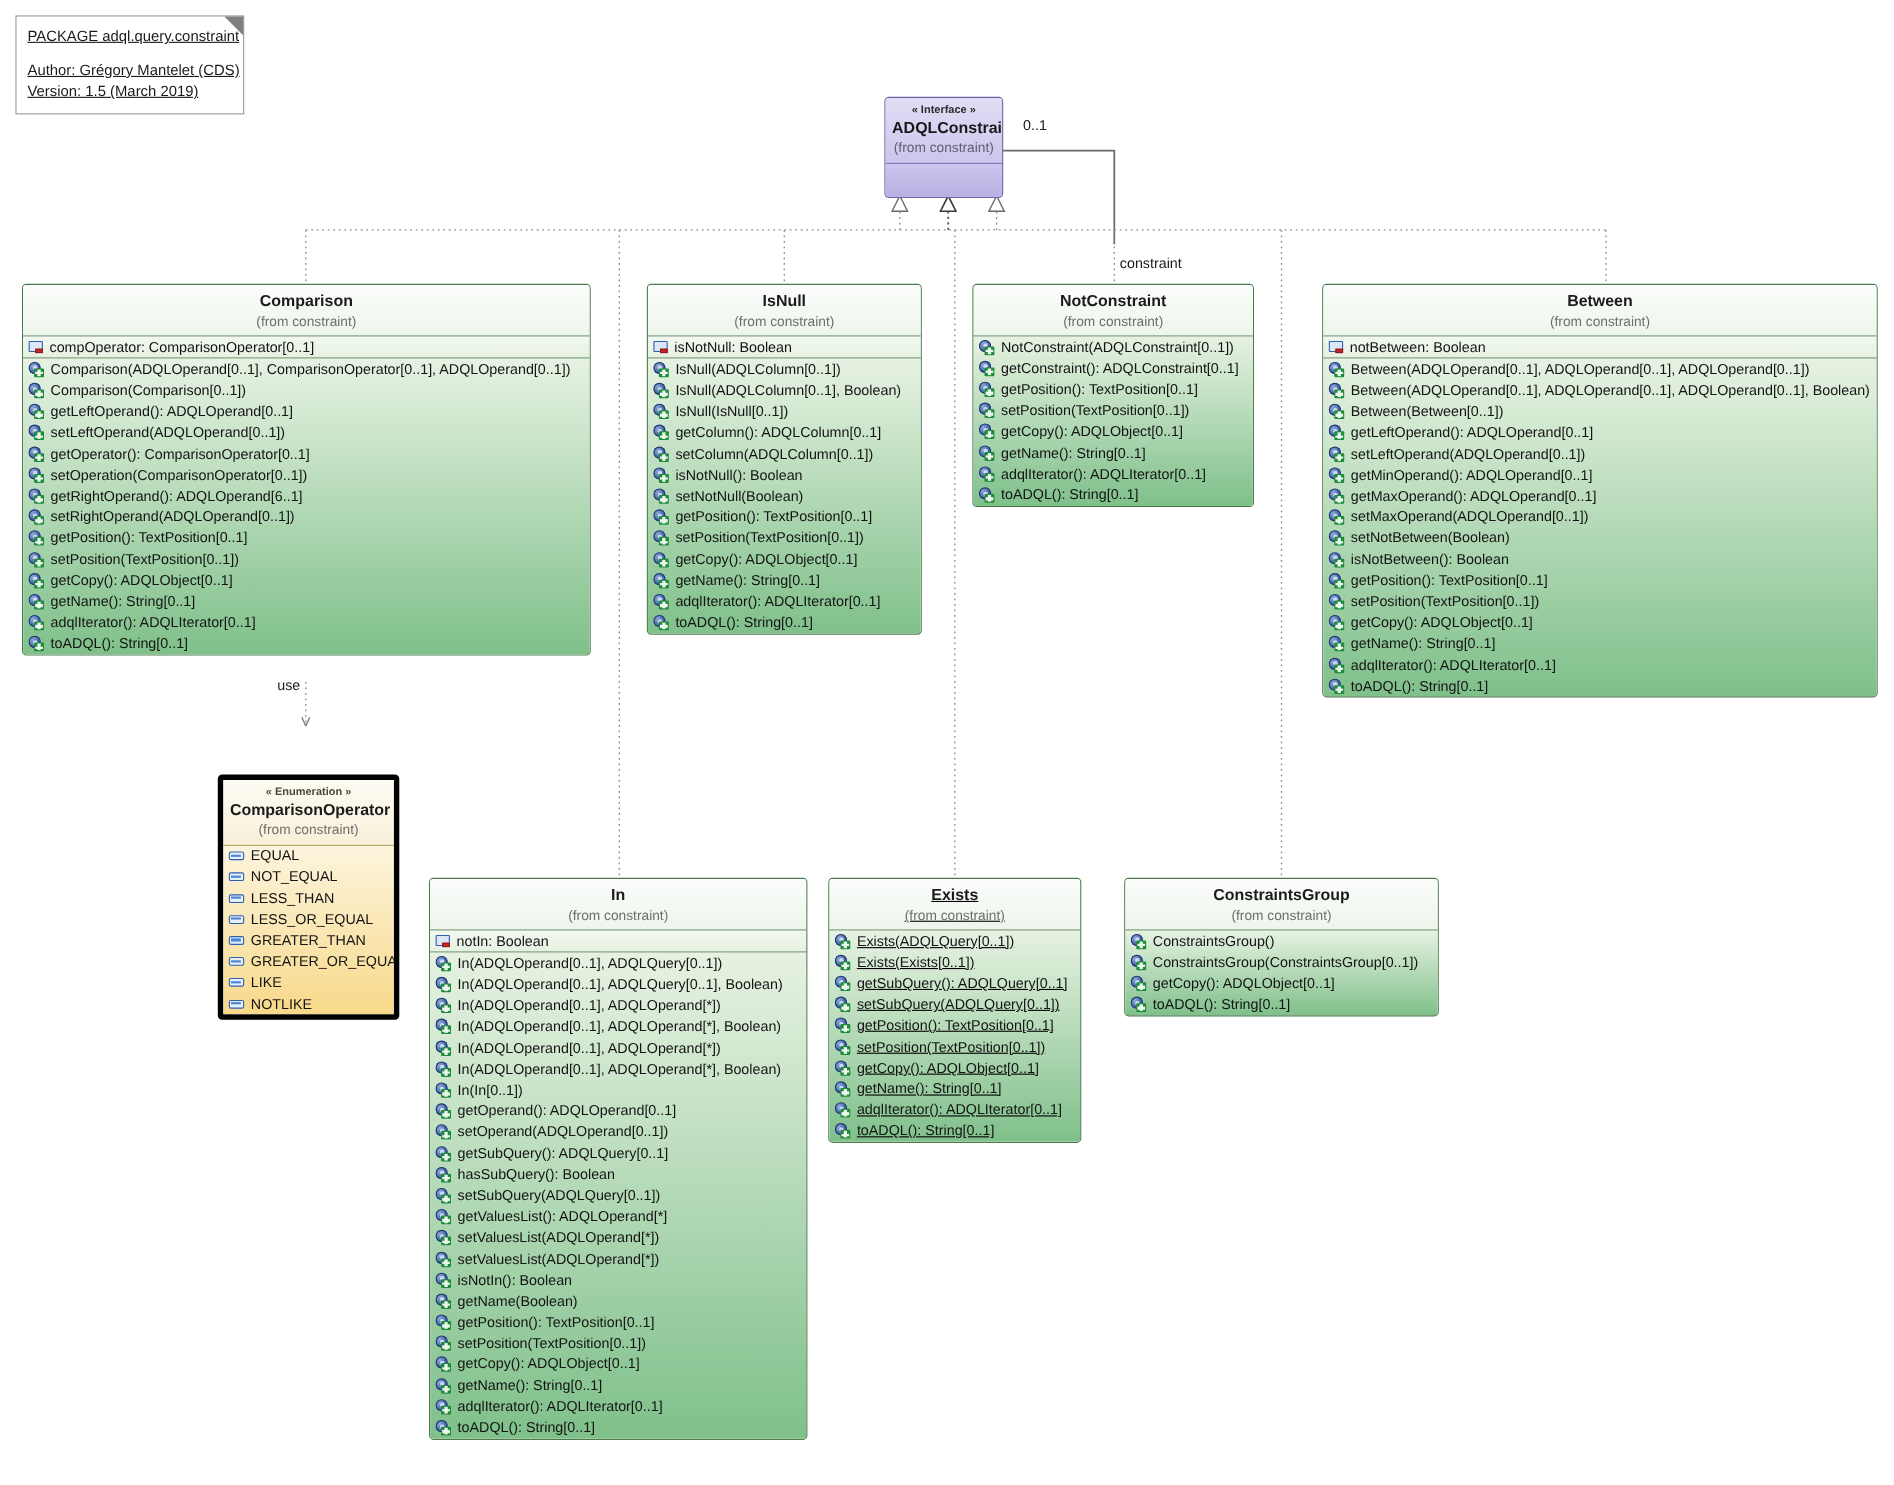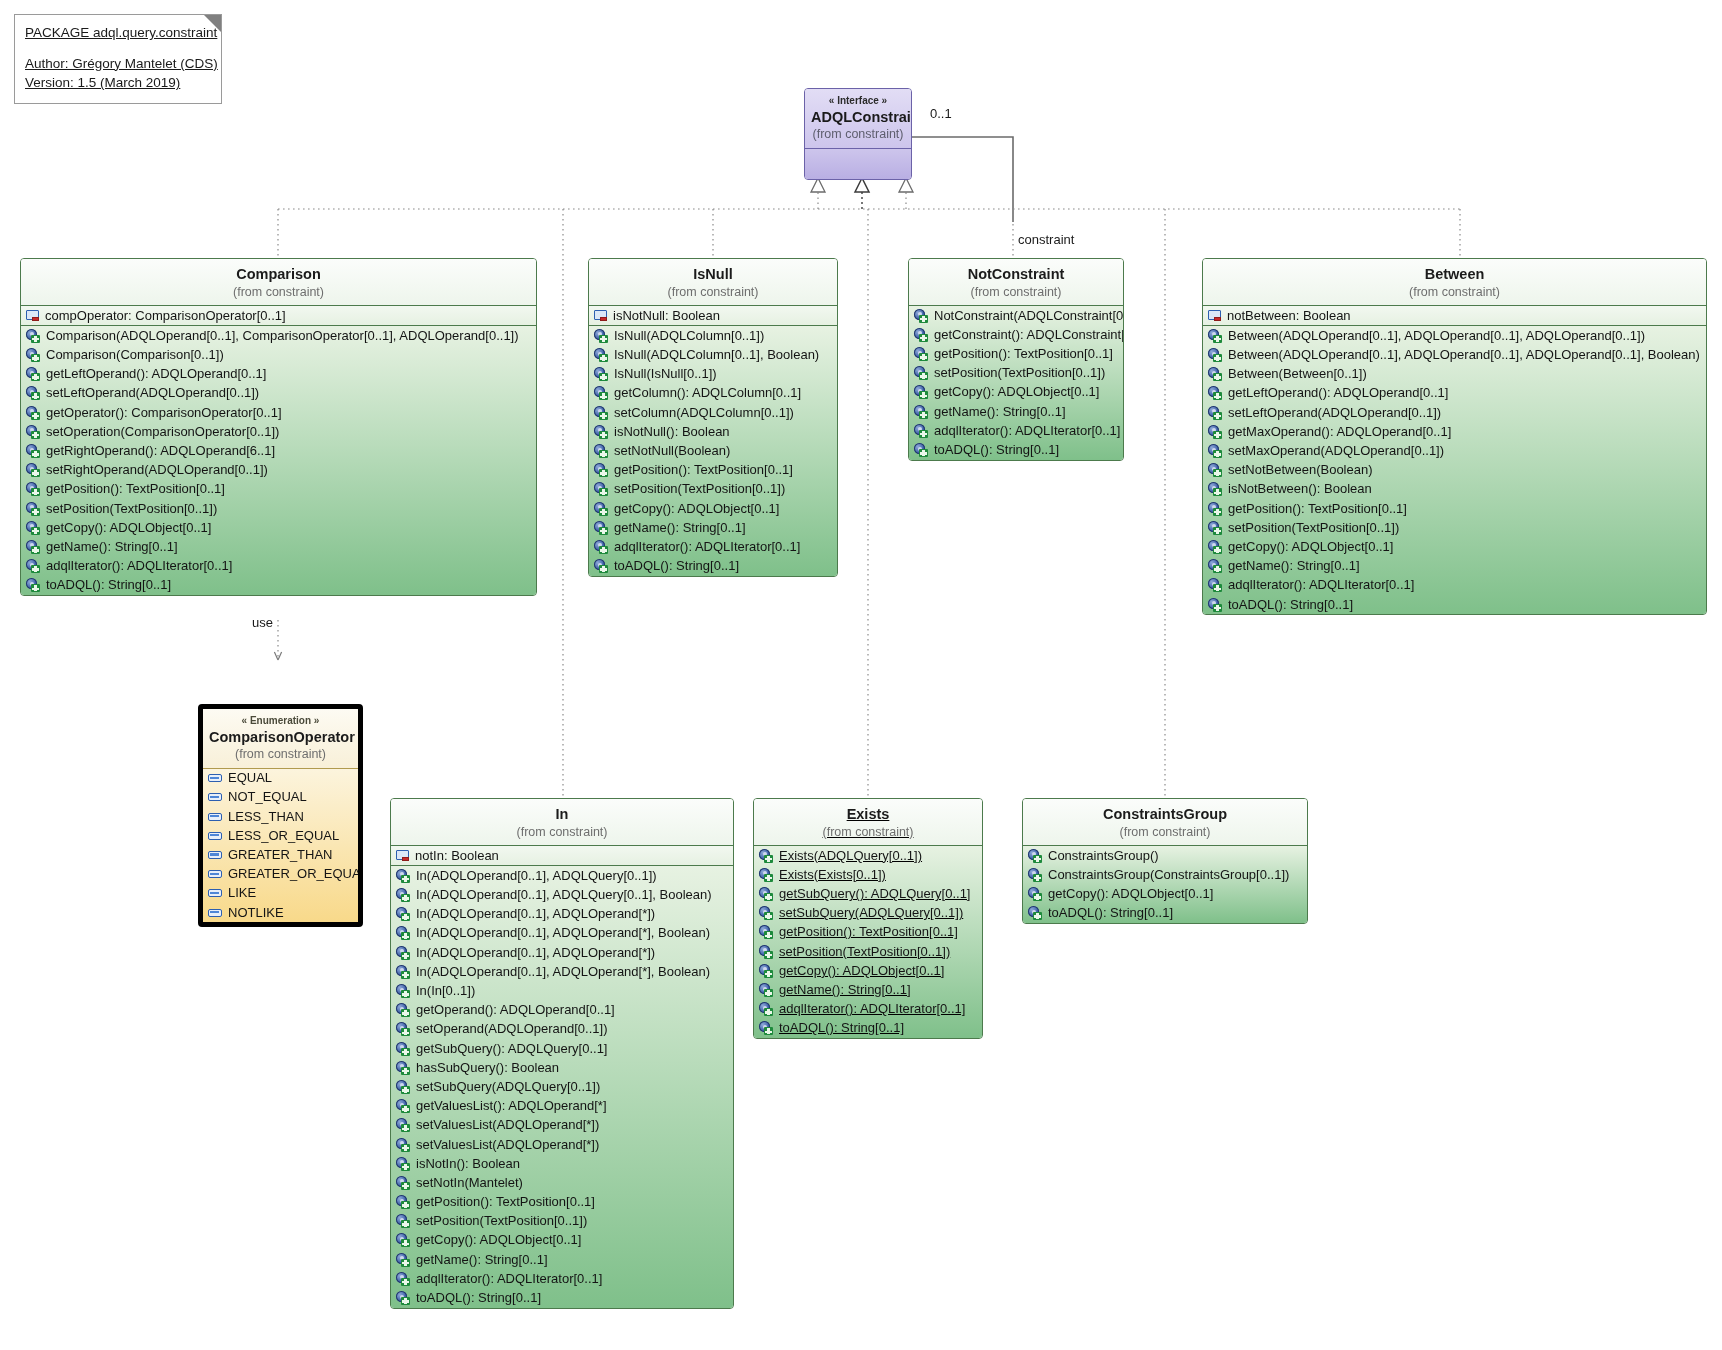--- a/index.html
+++ b/index.html
@@ -463,21 +463,21 @@
         <div class="row">
           <span class="ico ico-op">
             <i></i>
             <b></b>
           </span>
           <span class="lbl">toADQL(): String[0..1]</span>
         </div>
       </div>
   </div>
 
-  <div class="uml" style="left:908px; top:258px; width:216px;">
+  <div class="uml" style="left:884px; top:258px; width:256px;">
     <div class="hdr">
       <div class="name">NotConstraint</div>
       <div class="from">(from constraint)</div>
     </div>
     <div class="ops">
         <div class="row">
           <span class="ico ico-op">
             <i></i>
             <b></b>
           </span>
@@ -577,20 +577,27 @@
             <b></b>
           </span>
           <span class="lbl">getLeftOperand(): ADQLOperand[0..1]</span>
         </div>
         <div class="row">
           <span class="ico ico-op">
             <i></i>
             <b></b>
           </span>
           <span class="lbl">setLeftOperand(ADQLOperand[0..1])</span>
+        </div>
+        <div class="row">
+          <span class="ico ico-op">
+            <i></i>
+            <b></b>
+          </span>
+          <span class="lbl">getMinOperand(): ADQLOperand[0..1]</span>
         </div>
         <div class="row">
           <span class="ico ico-op">
             <i></i>
             <b></b>
           </span>
           <span class="lbl">getMaxOperand(): ADQLOperand[0..1]</span>
         </div>
         <div class="row">
           <span class="ico ico-op">
@@ -842,21 +849,21 @@
             <i></i>
             <b></b>
           </span>
           <span class="lbl">isNotIn(): Boolean</span>
         </div>
         <div class="row">
           <span class="ico ico-op">
             <i></i>
             <b></b>
           </span>
-          <span class="lbl">setNotIn(Mantelet)</span>
+          <span class="lbl">getName(Boolean)</span>
         </div>
         <div class="row">
           <span class="ico ico-op">
             <i></i>
             <b></b>
           </span>
           <span class="lbl">getPosition(): TextPosition[0..1]</span>
         </div>
         <div class="row">
           <span class="ico ico-op">

